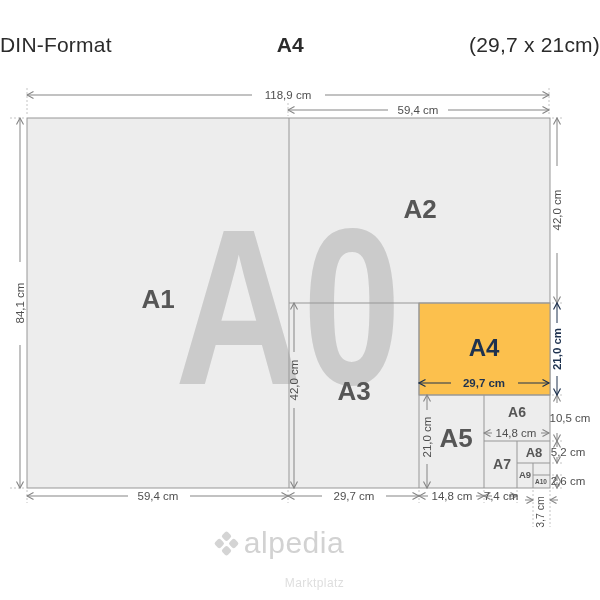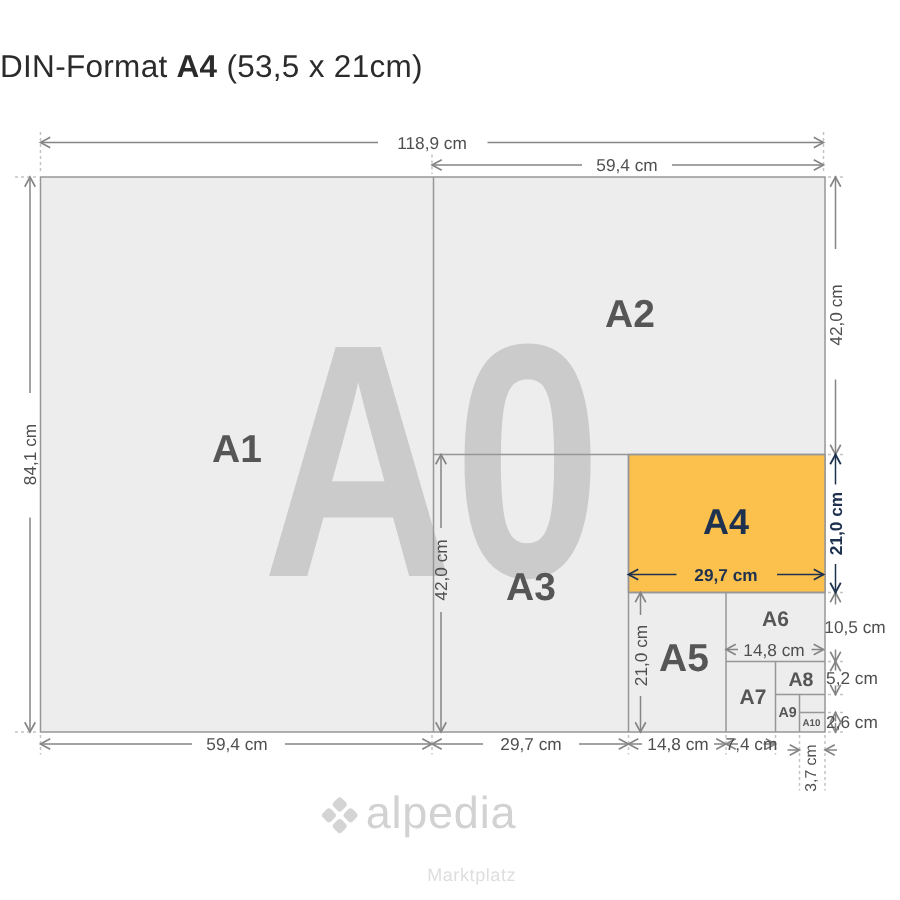--- a/index.html
+++ b/index.html
@@ -2,41 +2,41 @@
 <html><head>
 <meta charset="utf-8">
 <style>
   html,body{margin:0;padding:0;}
   body{
     width:600px;height:600px;background:#ffffff;position:relative;
     font-family:"Liberation Sans",sans-serif;overflow:hidden;
   }
   .title{
     position:absolute;top:33px;left:0;width:600px;
-    display:flex;justify-content:flex-start;align-items:baseline;gap:6px;
+    display:flex;justify-content:space-between;align-items:baseline;gap:6px;
     font-size:21px;color:#2b2b2b;letter-spacing:.2px;
   }
   .title .fmt{font-weight:700;}
   svg.diagram{position:absolute;left:0;top:0;}
   .footer{
     position:absolute;left:0;top:528px;width:557px;
     display:flex;justify-content:center;
   }
   .brandbox{display:flex;flex-direction:column;}
   .brandrow{display:flex;align-items:center;gap:4px;}
   .brand{font-size:30px;color:#d2d2d2;letter-spacing:.5px;line-height:1;}
   .tagline{font-size:12px;color:#dedede;text-align:right;margin-top:18px;letter-spacing:.4px;}
 </style>
 </head>
 <body>
 
 <div class="title">
   <span>DIN-Format</span>
   <span class="fmt">A4</span>
-  <span>(53,5 x 21cm)</span>
+  <span>(29,7 x 21cm)</span>
 </div>
 
 <svg class="diagram" width="600" height="600" viewBox="0 0 600 600">
   <defs>
     <marker id="ag" markerWidth="9" markerHeight="9" refX="7.5" refY="4.5" orient="auto">
       <path d="M1,1 L7.5,4.5 L1,8" fill="none" stroke="#858585" stroke-width="1.1"></path>
     </marker>
     <marker id="an" markerWidth="9" markerHeight="9" refX="7.5" refY="4.5" orient="auto">
       <path d="M1,1 L7.5,4.5 L1,8" fill="none" stroke="#1e324f" stroke-width="1.2"></path>
     </marker>

